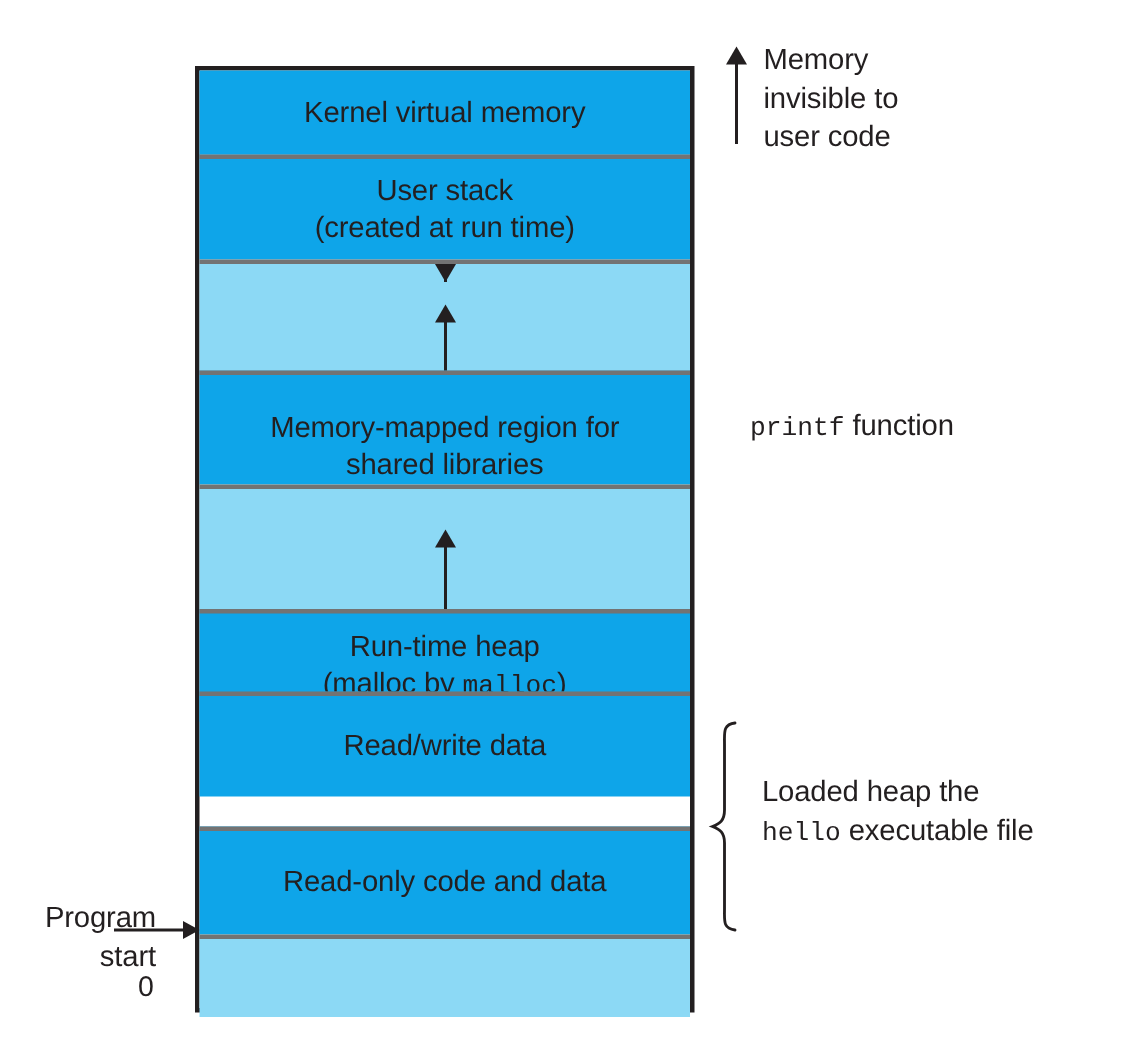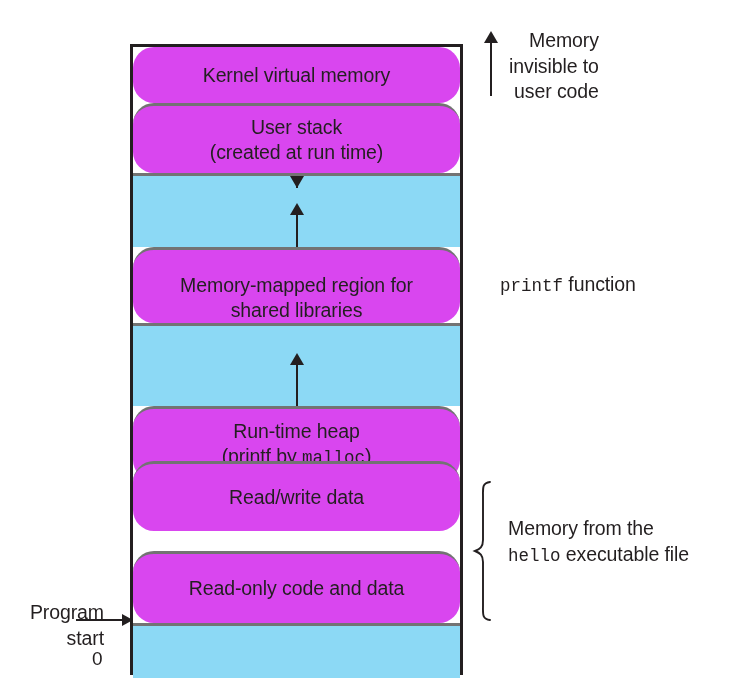--- a/index.html
+++ b/index.html
@@ -35,21 +35,21 @@
     box-sizing: border-box;
     display: flex;
     flex-direction: column;
     align-items: center;
     justify-content: center;
     text-align: center;
     font-size: 19.5px;
     line-height: 25px;
     letter-spacing: -0.1px;
   }
-  .band.gray  { background: #d946ef; border-radius: 21px; }
+  .band.gray  { background: #0ea5e9; }
   .band.blue  { background: #8cd9f5; }
   .band.sep   { border-top: 3px solid #737373; }
 
   .mono {
     font-family: "Liberation Mono", "DejaVu Sans Mono", monospace;
     font-size: 17.5px;
     letter-spacing: 0px;
     margin-top: 17px;
   }
 
@@ -92,21 +92,21 @@
   #invisible-arrow-head {
     position: absolute;
     left: 484px;
     top: 31px;
     width: 0; height: 0;
     border-left: 7px solid transparent;
     border-right: 7px solid transparent;
     border-bottom: 12px solid #231f20;
   }
 
-  #note-invisible { left: 509px; top: 28px; text-align: right; }
+  #note-invisible { left: 509px; top: 28px; }
   #note-printf    { left: 500px; top: 272px; }
   #note-loaded    { left: 508px; top: 516px; }
 
   
   #brace {
     position: absolute;
     left: 472px;
     top: 480px;
     width: 26px;
     height: 142px;
@@ -175,21 +175,21 @@
     <span>shared libraries</span>
   </div>
 
   <div class="band blue sep" style="top:276px;height:83px;">
     <span class="vline" style="top:38px;height:45px;"></span>
     <span class="ahead up" style="top:27px;"></span>
   </div>
 
   <div class="band gray sep" style="top:359px;height:75px;">
     <span>Run-time heap</span>
-    <span><span>(printf by </span><span class="mono">malloc</span><span>)</span></span>
+    <span><span>(malloc by </span><span class="mono">malloc</span><span>)</span></span>
   </div>
 
   <div class="band gray sep" style="top:414px;height:70px;">
     <span>Read/write data</span>
   </div>
 
   <div class="band gray sep" style="top:504px;height:72px;">
     <span>Read-only code and data</span>
   </div>
 
@@ -203,20 +203,20 @@
 <div class="note" id="note-invisible">Memory
 invisible to
 user code</div>
 
 <div class="note" id="note-printf"><span class="mono">printf</span><span> function</span></div>
 
 <svg id="brace" viewBox="0 0 26 142">
   <path d="M18 2 C10 3, 11 8, 11 16 L11 60 C11 67, 8 69, 3 71 C8 73, 11 75, 11 82 L11 126 C11 134, 10 139, 18 140" fill="none" stroke="#231f20" stroke-width="1.9" stroke-linecap="round"></path>
 </svg>
 
-<div class="note" id="note-loaded"><span>Memory from the</span><br><span class="mono">hello</span><span> executable file</span></div>
+<div class="note" id="note-loaded"><span>Loaded heap the</span><br><span class="mono">hello</span><span> executable file</span></div>
 
 <div id="program-start-label">Program
 start</div>
 <div id="program-start-line"></div>
 <div id="program-start-head"></div>
 
 <div id="zero-label">0</div>
 
 </body></html>

